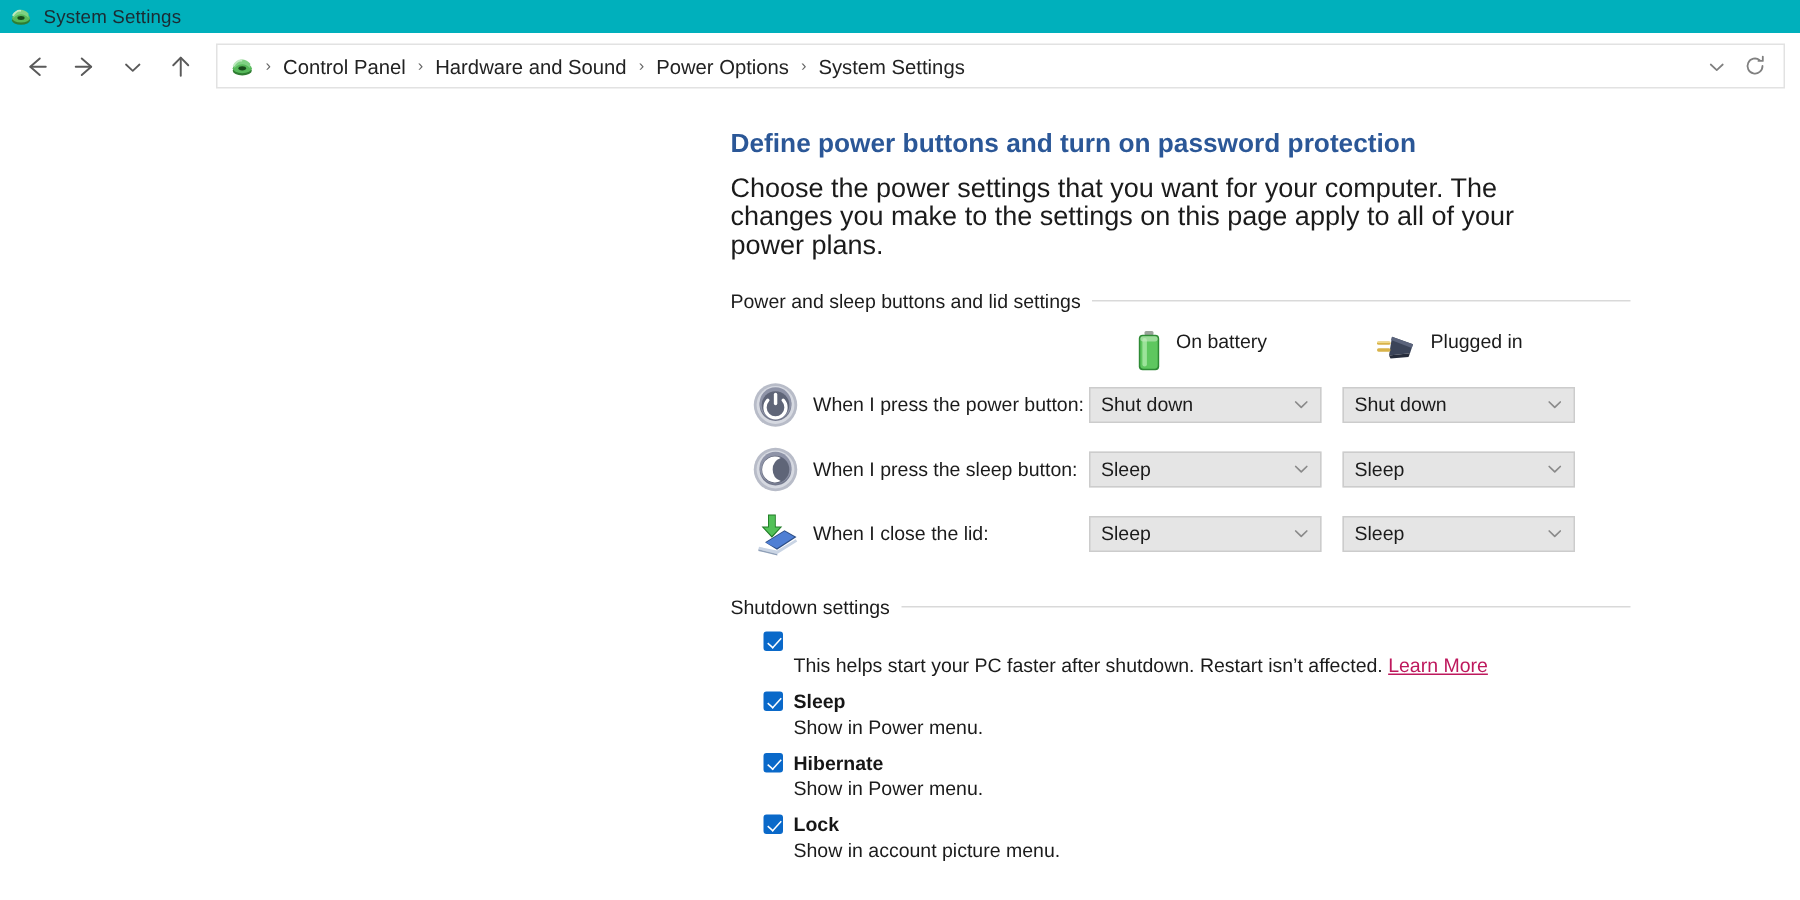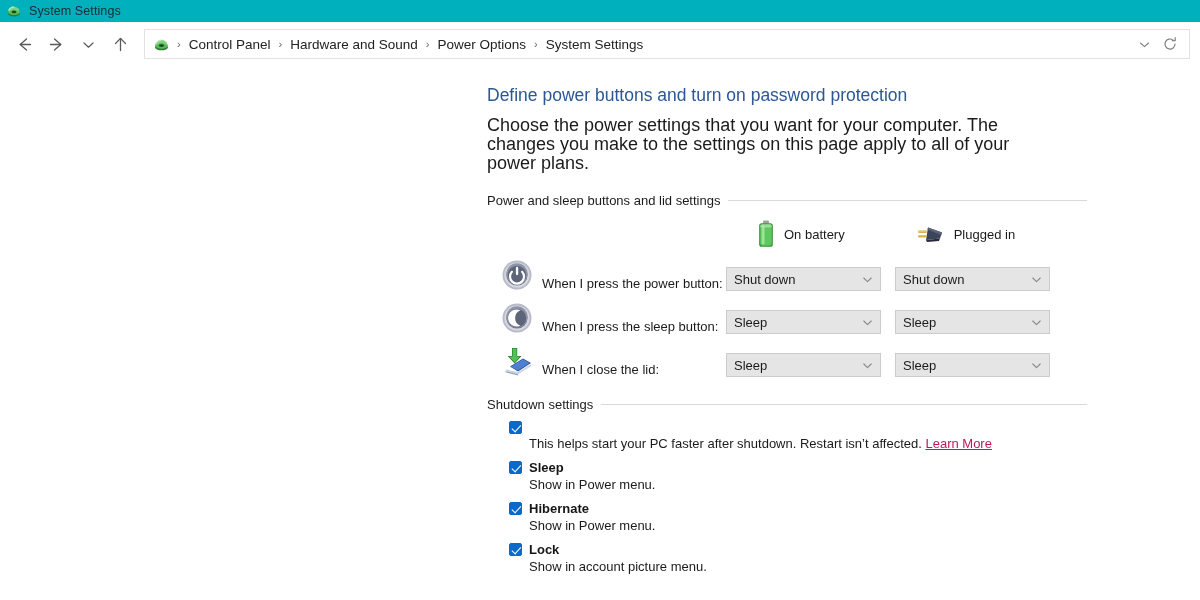--- a/index.html
+++ b/index.html
@@ -84,21 +84,21 @@
   #content {
     padding-top: 18px;
   }
   #page-wrap {
     margin-left: 487px;
     width: 600px;
   }
   #page-title {
     font-size: 17.5px;
     color: #2b5797;
-    font-weight: 400;
+    font-weight: 700;
     margin: 0 0 10px 0;
     white-space: nowrap;
   }
   #page-desc {
     font-size: 18px;
     color: #1b1b1b;
     line-height: 19px;
     width: 570px;
     margin-bottom: 20px;
   }
@@ -125,32 +125,32 @@
   }
 
   
   #col-heads {
     display: flex;
     margin-top: 12px;
     padding-left: 0;
   }
   .col-head {
     display: flex;
-    align-items: center;
+    align-items: flex-start;
     gap: 9px;
     font-size: 13px;
     color: #1b1b1b;
   }
   #col-head-battery { margin-left: 270px; }
   #col-head-plugged { margin-left: 70px; }
 
   
   .srow {
     display: flex;
-    align-items: flex-end;
+    align-items: center;
     height: 43px;
   }
   .srow .row-icon {
     width: 32px; height: 32px;
     margin-left: 14px;
     margin-right: 9px;
     flex: 0 0 auto;
     position: relative;
   }
   .srow .row-label {

